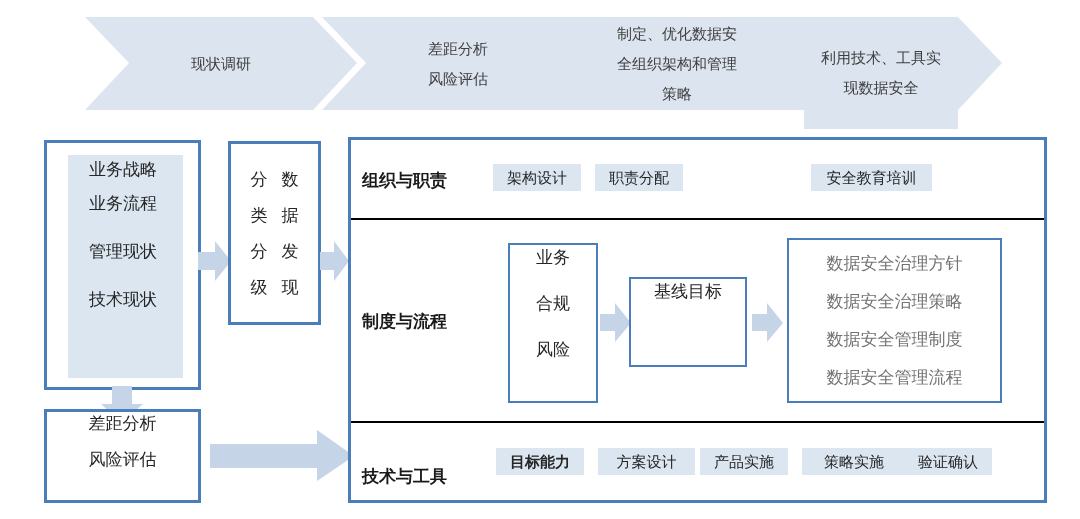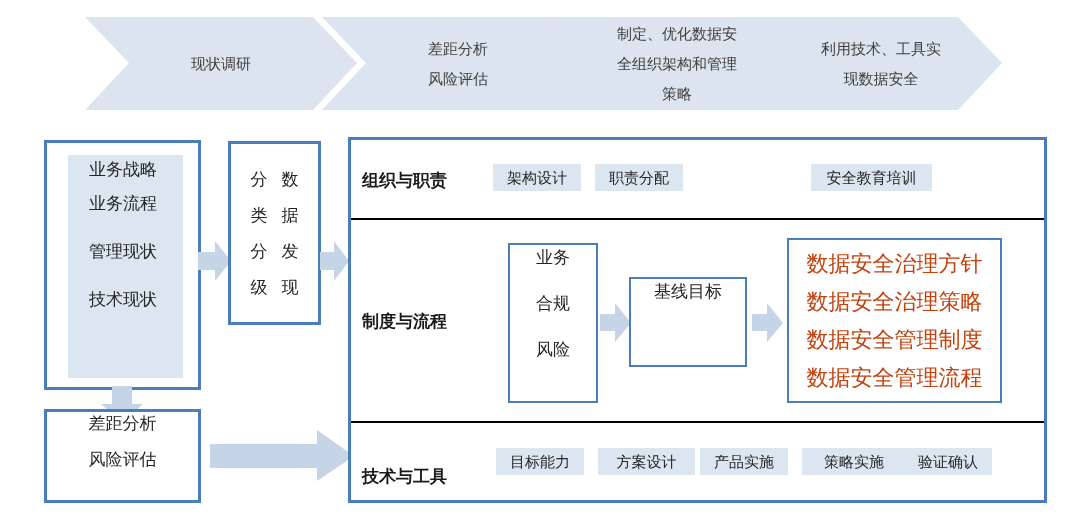--- a/index.html
+++ b/index.html
@@ -97,22 +97,22 @@
     text-align:center;
     white-space:nowrap;
     box-sizing:border-box;
   }
   .listbox-text{
     position:absolute;
     display:flex;
     flex-direction:column;
     align-items:center;
     justify-content:center;
-    font-size:22px;
-    color:#c2410c;
+    font-size:17px;
+    color:#737373;
   }
   .listbox-text span{display:block;line-height:38px;white-space:nowrap;}
 </style>
 </head>
 <body>
 
 <div class="stage">
 
   <svg width="1080" height="120" style="position:absolute;left:0;top:0;">
     <polygon points="85,17 313,17 357,63 313,110 85,110 129,63" fill="#dce4ef"></polygon>
@@ -135,21 +135,21 @@
   </div>
 
   <div class="chevron" style="left:585px;top:17px;width:184px;height:93px;">
     <div class="chev-inner">
       <span>制定、优化数据安</span>
       <span>全组织架构和管理</span>
       <span>策略</span>
     </div>
   </div>
 
-  <div class="chevron" style="left:804px;top:17px;width:154px;height:93px;">
+  <div class="chevron" style="left:804px;top:17px;width:154px;height:112px;">
     <div class="chev-inner">
       <span>利用技术、工具实</span>
       <span>现数据安全</span>
     </div>
   </div>
 
   <div class="bluebox" style="left:44px;top:140px;width:157px;height:250px;"></div>
   <div class="fillbox" style="left:68px;top:155px;width:115px;height:223px;"></div>
   <div class="boxtext" style="left:56px;top:155px;width:134px;height:223px;">
     <span>业务战略</span>
@@ -230,19 +230,19 @@
 
   <div class="bluebox thin" style="left:787px;top:238px;width:215px;height:165px;"></div>
   <div class="listbox-text" style="left:787px;top:238px;width:215px;height:165px;">
     <span>数据安全治理方针</span>
     <span>数据安全治理策略</span>
     <span>数据安全管理制度</span>
     <span>数据安全管理流程</span>
   </div>
 
   <div class="rowlabel" style="left:362px;top:465px;text-align:right;">技术与工具</div>
-  <div class="tag" style="left:496px;top:448px;width:88px;">目标能力</div>
+  <div class="tag" style="left:496px;top:448px;width:88px;font-weight:bold;">目标能力</div>
   <div class="tag" style="left:598px;top:448px;width:97px;">方案设计</div>
   <div class="tag" style="left:700px;top:448px;width:88px;">产品实施</div>
   <div class="tag" style="left:802px;top:448px;width:104px;">策略实施</div>
   <div class="tag" style="left:904px;top:448px;width:88px;">验证确认</div>
 
 </div>
 
 </body></html>

